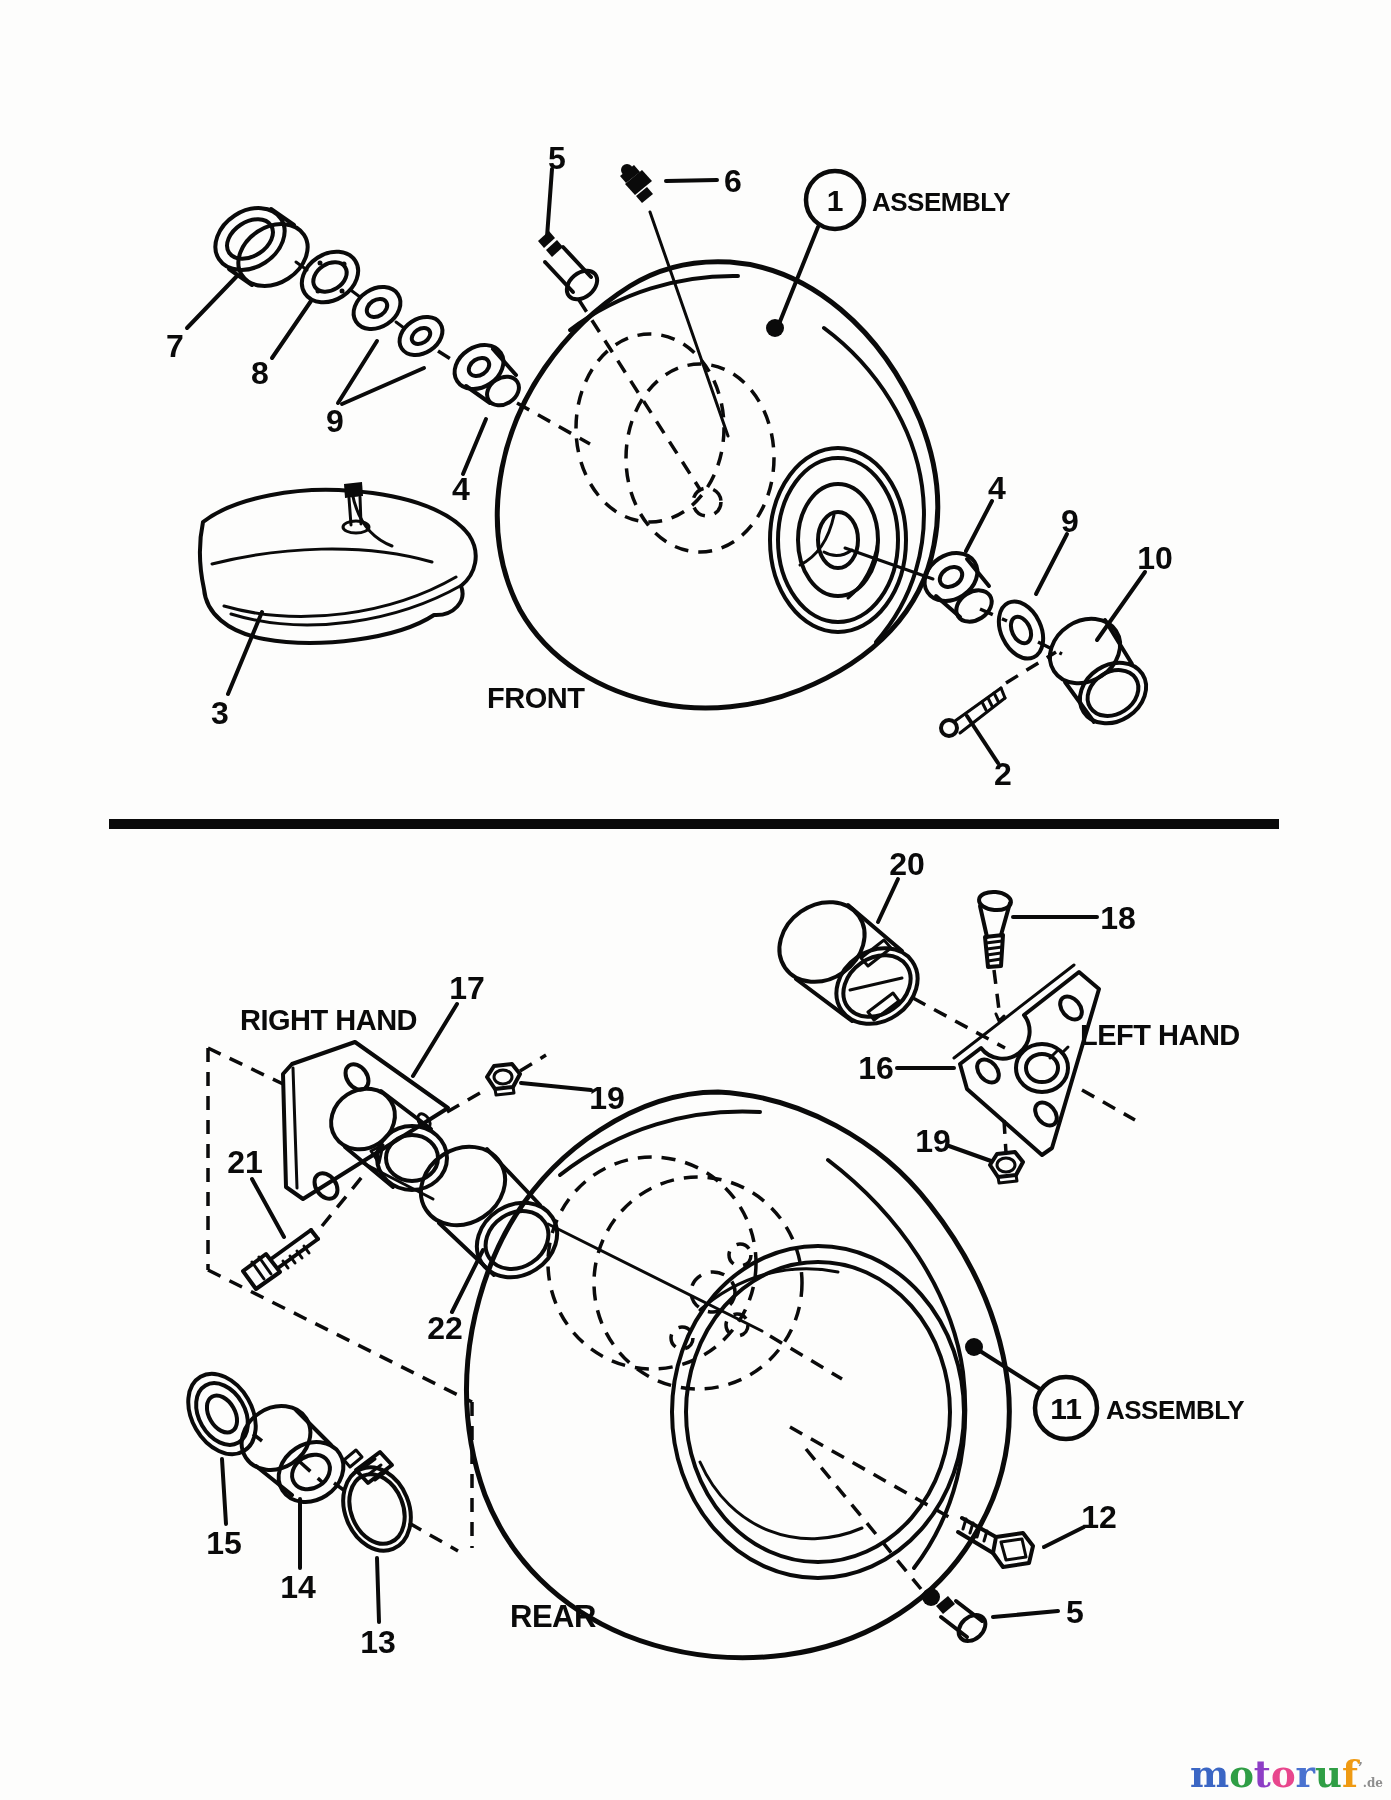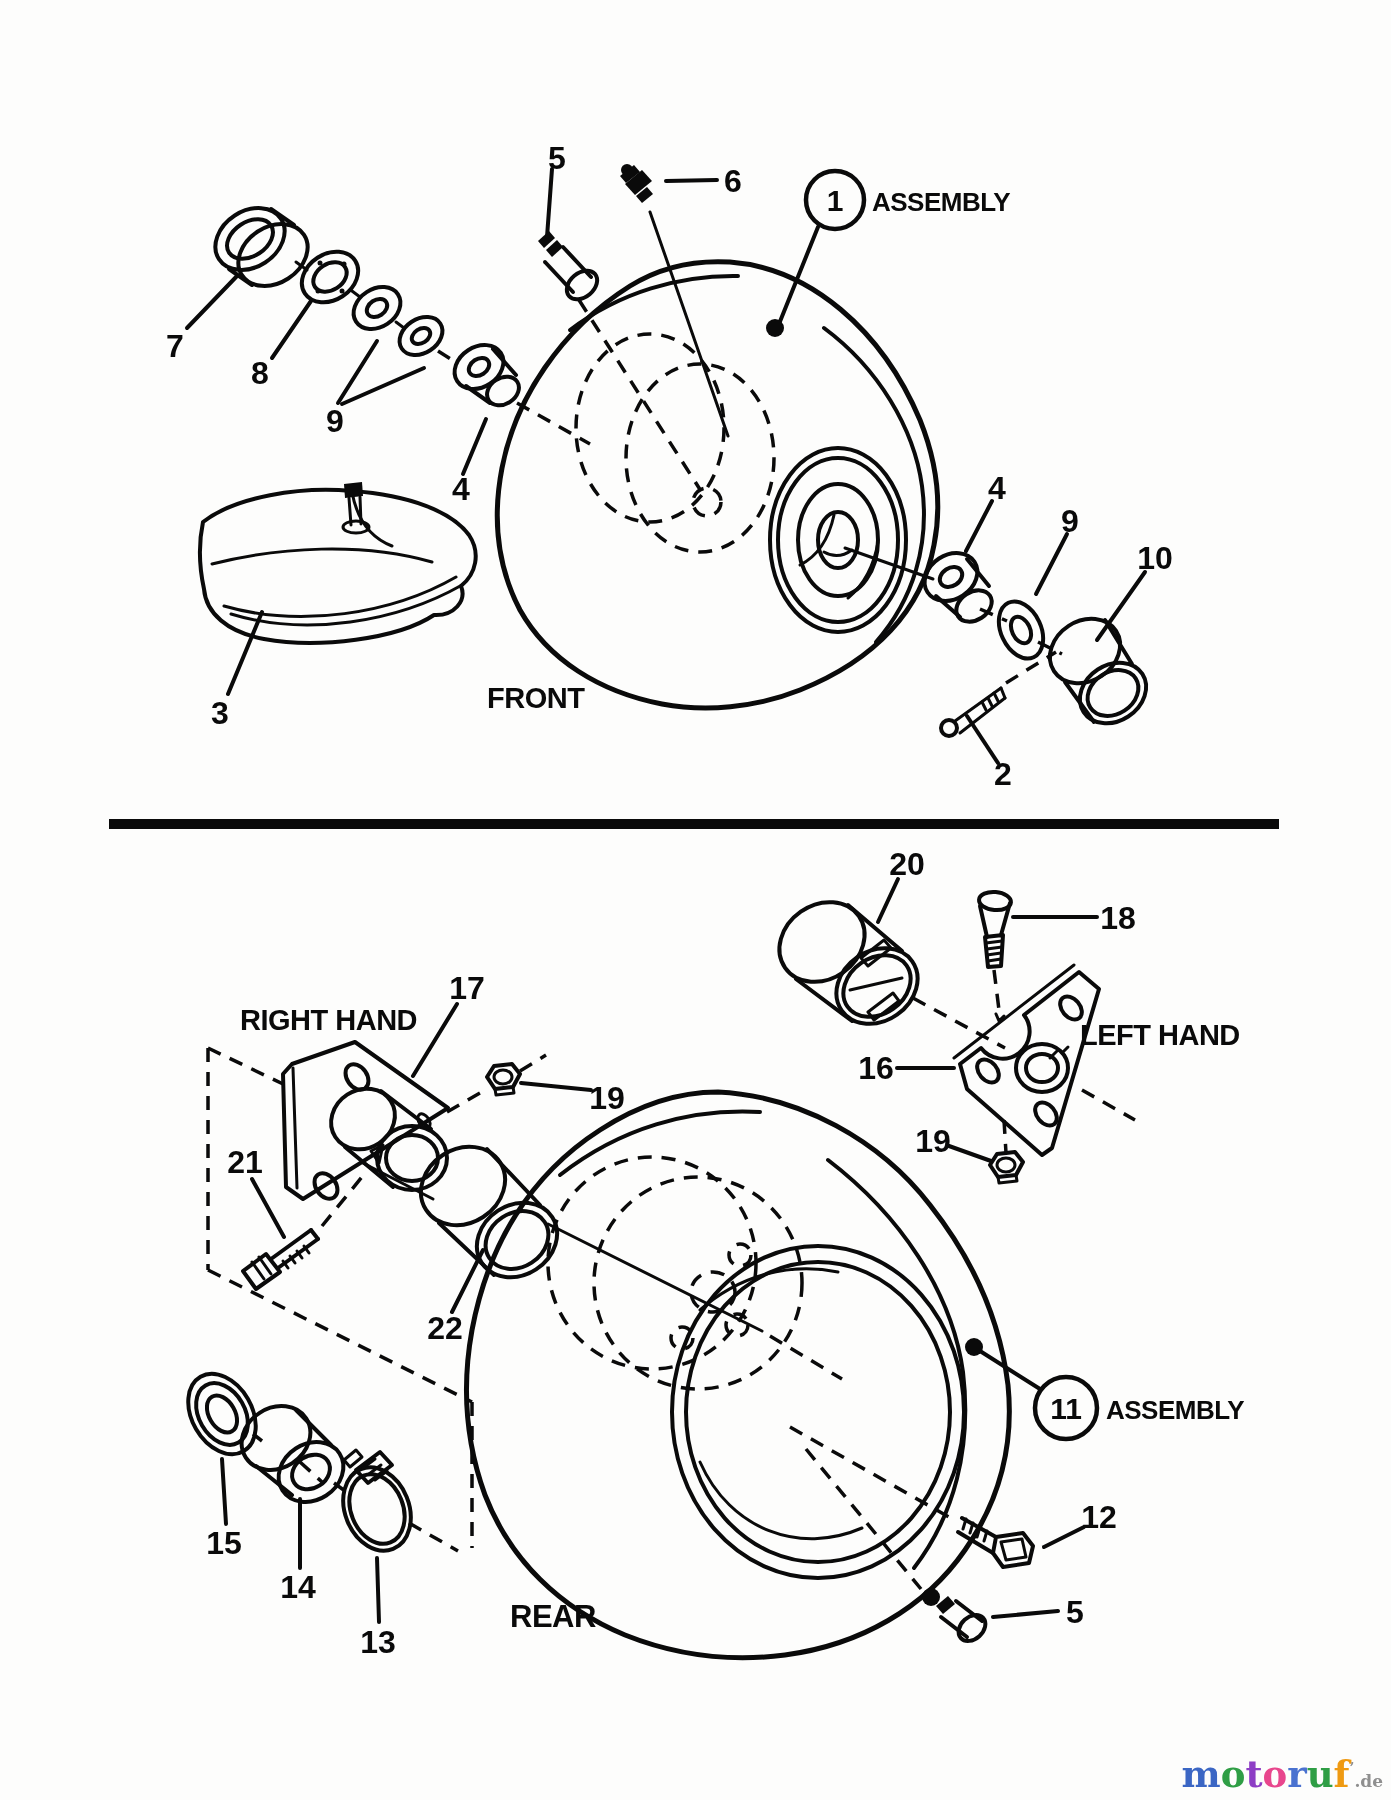--- a/index.html
+++ b/index.html
@@ -10,21 +10,21 @@
   .tn{fill:none;stroke:#0a0a0a;stroke-width:3;stroke-linecap:round;stroke-linejoin:round}
   .tk{fill:none;stroke:#0a0a0a;stroke-width:5;stroke-linecap:round;stroke-linejoin:round}
   .dash{fill:none;stroke:#0a0a0a;stroke-width:3.5;stroke-dasharray:14 10;stroke-linecap:butt}
   .fil{fill:#0a0a0a;stroke:none}
   text{font-family:"Liberation Sans",sans-serif;font-weight:bold;fill:#0a0a0a}
   .num{font-size:32px}
   .cap{font-size:26px;letter-spacing:-0.5px}
   .sec{font-size:29px;letter-spacing:-0.5px}
   #watermark{position:absolute;right:8px;top:1748px;font-family:"DejaVu Serif",serif;
              font-weight:bold;font-size:37px;line-height:40px;white-space:nowrap;}
-  #watermark .suffix{font-size:17px;font-weight:bold}
+  #watermark .suffix{font-size:12px;font-weight:bold}
   #watermark .tick{font-size:14px;vertical-align:14px}
 </style>
 </head>
 <body>
 
 <div id="stage">
 <svg width="1391" height="1800" viewBox="0 0 1391 1800">
 
   <g>
 

